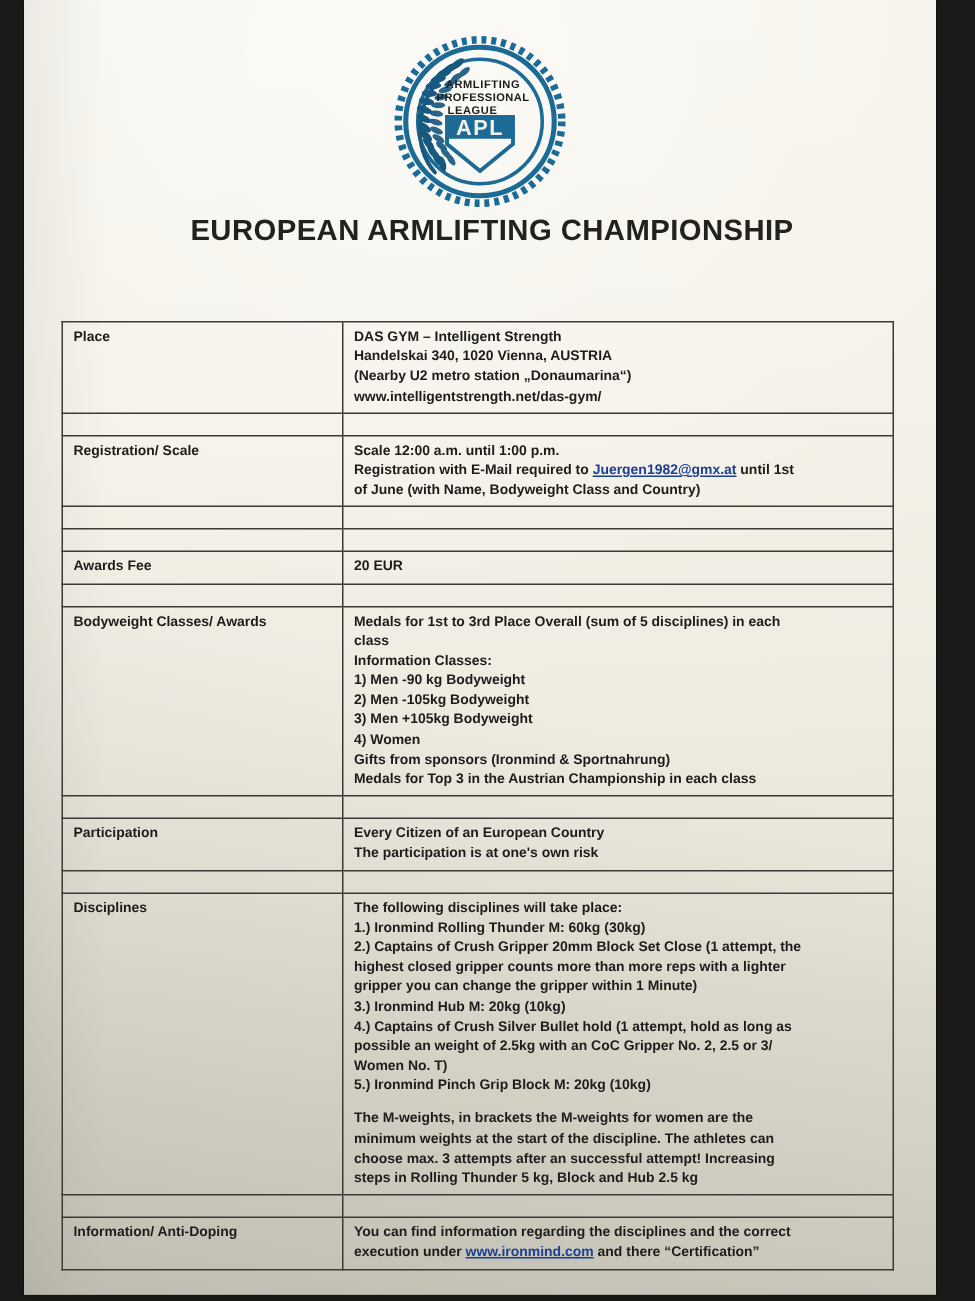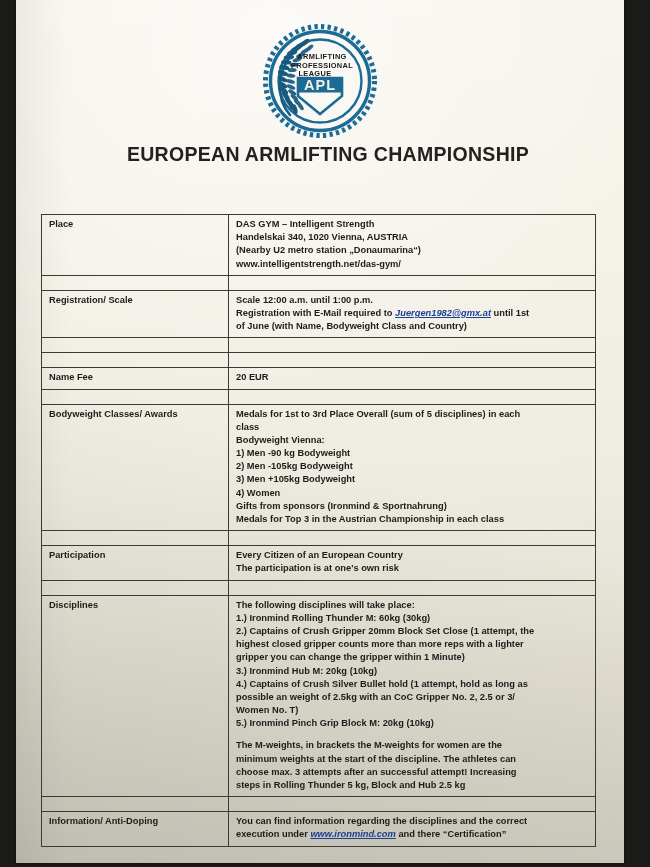--- a/index.html
+++ b/index.html
@@ -100,21 +100,20 @@
   td.label-cell { width: 172px; }
   td.value-cell { width: 352px; }
   tr.spacer-row td {
     height: 7px;
     padding: 0;
   }
 
   .lnk {
     color: #1b3f93;
     text-decoration: underline;
-    font-style: italic;
   }
   .line { display: block; }
   .gap { display: block; height: 9px; }
 </style>
 </head>
 <body>
 
 <div id="paper">
 <div id="sheet-inner">
 
@@ -206,34 +205,34 @@
         <td></td>
         <td></td>
       </tr>
 
       <tr class="spacer-row">
         <td></td>
         <td></td>
       </tr>
 
       <tr>
-        <td class="label-cell">Name Fee</td>
+        <td class="label-cell">Awards Fee</td>
         <td class="value-cell">20 EUR</td>
       </tr>
       <tr class="spacer-row">
         <td></td>
         <td></td>
       </tr>
 
       <tr>
         <td class="label-cell">Bodyweight Classes/ Awards</td>
         <td class="value-cell">
           <span class="line">Medals for 1st to 3rd Place Overall (sum of 5 disciplines) in each</span>
           <span class="line">class</span>
-          <span class="line">Bodyweight Vienna:</span>
+          <span class="line">Information Classes:</span>
           <span class="line">1) Men -90 kg Bodyweight</span>
           <span class="line">2) Men -105kg Bodyweight</span>
           <span class="line">3) Men +105kg Bodyweight</span>
           <span class="line">4) Women</span>
           <span class="line">Gifts from sponsors (Ironmind &amp; Sportnahrung)</span>
           <span class="line">Medals for Top 3 in the Austrian Championship in each class</span>
         </td>
       </tr>
       <tr class="spacer-row">
         <td></td>

